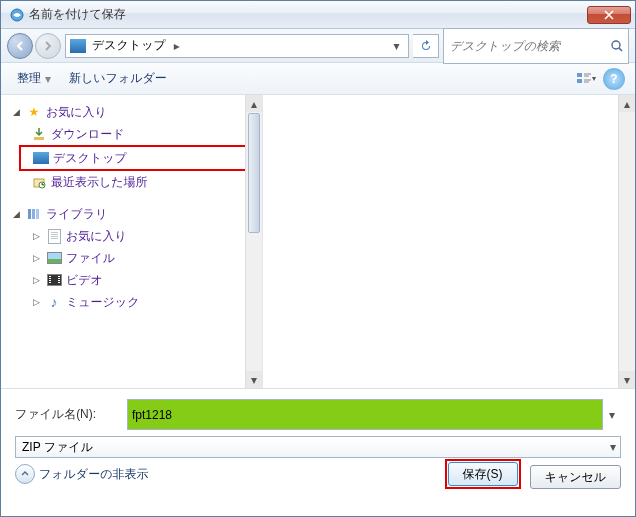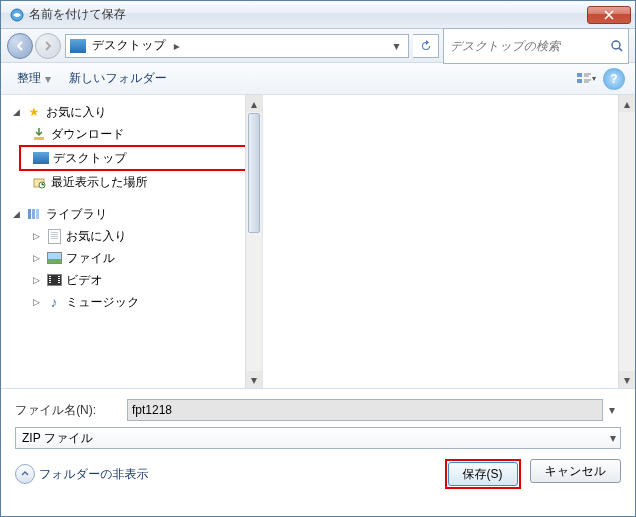--- a/index.html
+++ b/index.html
@@ -30,44 +30,44 @@
   .body { height: 294px; display: flex; border-bottom: 1px solid #d8e0e8;}
   .tree { width: 261px; padding: 6px 2px; position: relative;}
   .tree-scroll { position:absolute; right:0; top:0; bottom:0; width:17px; background:#f0f0f0; border-left:1px solid #ddd;}
   .tree-scroll-thumb { position:absolute; top:18px; left:2px; right:2px; height:120px; background:linear-gradient(to right,#e8eef5,#c8d4e2); border:1px solid #a8b8ca; border-radius:2px;}
   .tree-scroll-btn { position:absolute; left:0; right:0; height:17px; background:#e8e8e8; display:flex; align-items:center; justify-content:center; color:#555;}
   .tree-group { margin-bottom: 10px; }
   .tree-node { display: flex; align-items: center; height: 22px; padding-left: 8px; gap: 4px; cursor:pointer;}
   .tree-node.child { padding-left: 28px; }
   .tree-node .exp { width: 11px; height: 11px; display: flex; align-items: center; justify-content: center; font-size:9px; color:#555;}
   .tree-icon { width: 16px; height: 16px; display: flex; align-items: center; justify-content: center; }
-  .tree-label { color:#000000; }
+  .tree-label { color:#4c1d95; }
   .ic-star { color:#f5b400;}
   .ic-desktop { width:16px; height:12px; background:linear-gradient(to bottom,#5aa8e0,#2a6db0);}
   .ic-doc { width:13px; height:15px; border:1px solid #a8b0b8; background:#fff; position:relative;}
   .ic-doc::after{content:""; position:absolute; top:2px; left:2px; right:2px; height:1px; background:#c0c8d0; box-shadow:0 2px #c0c8d0, 0 4px #c0c8d0, 0 6px #c0c8d0;}
   .ic-pic { width:15px; height:12px; border:1px solid #888; background:linear-gradient(to bottom,#a8d8f8 60%,#6ab060 60%);}
   .ic-vid { width:15px; height:12px; border:1px solid #888; background:#333; position:relative;}
   .ic-vid::before{content:""; position:absolute; left:1px; top:1px; bottom:1px; width:2px; background:repeating-linear-gradient(#fff 0 1px,#333 1px 2px);}
   .ic-vid::after{content:""; position:absolute; right:1px; top:1px; bottom:1px; width:2px; background:repeating-linear-gradient(#fff 0 1px,#333 1px 2px);}
   .ic-music { color:#4a7ac0; font-size:14px;}
   .divider { width: 1px; background: #e0e6ec; }
   .content { flex: 1; position:relative;}
   .content-scroll { position:absolute; right:0; top:0; bottom:0; width:17px; background:#f0f0f0; border-left:1px solid #ddd;}
   .hl-desktop { border: 2px solid #e00000; margin-left:16px; margin-right:10px;}
   .bottom { padding: 10px 14px 8px 14px; }
   .row { display: flex; align-items: center; margin-bottom: 6px; }
   .row-label { width: 112px; text-align: left; padding-right: 6px; color: #333; }
-  .row-input { flex: 1; height: 22px; border: 1px solid #a5b5c8; background: #e5e5e5; padding: 0 4px; font-size:12px;}
+  .row-input { flex: 1; height: 31px; border: 1px solid #a5b5c8; background: #84cc16; padding: 0 4px; font-size:12px;}
   .row-combo { flex:1; height:22px; border:1px solid #a5b5c8; background:linear-gradient(to bottom,#fff,#f2f5f8); display:flex; align-items:center; padding:0 6px; position:relative; cursor:pointer;}
   .combo-arrow { position:absolute; right:4px; color:#555;}
   .footer { position:absolute; bottom:27px; left:14px; right:14px; display: flex; align-items: center; }
   .footer-left { display:flex; align-items:center; gap:4px; color:#1a3a6a; cursor:pointer;}
   .footer-left .circ { width:20px; height:20px; border-radius:50%; border:1px solid #8fa8cc; background:linear-gradient(to bottom,#fff,#d8e4f0); display:flex; align-items:center; justify-content:center;}
-  .footer-right { flex:1; display:flex; justify-content:flex-end; gap:10px;}
+  .footer-right { flex:1; display:flex; justify-content:flex-end; gap:10px;align-items:flex-end;}
   .btn { height: 24px; padding: 0 14px; border: 1px solid #8c9bab; background: linear-gradient(to bottom, #fdfdfd, #e8ecf0); border-radius: 3px; cursor: pointer; display:flex; align-items:center;}
   .save-hl { border: 2px solid #e00000; padding:1px; margin-right:-1px;}
   .save-hl .btn { border:1px solid #3a8ad0; background:linear-gradient(to bottom,#f8fbfe,#d8e8f5);}
 </style>
 </head>
 <body>
 
 <div class="window">
   <div class="titlebar">
     <svg class="title-icon" viewBox="0 0 16 16">

